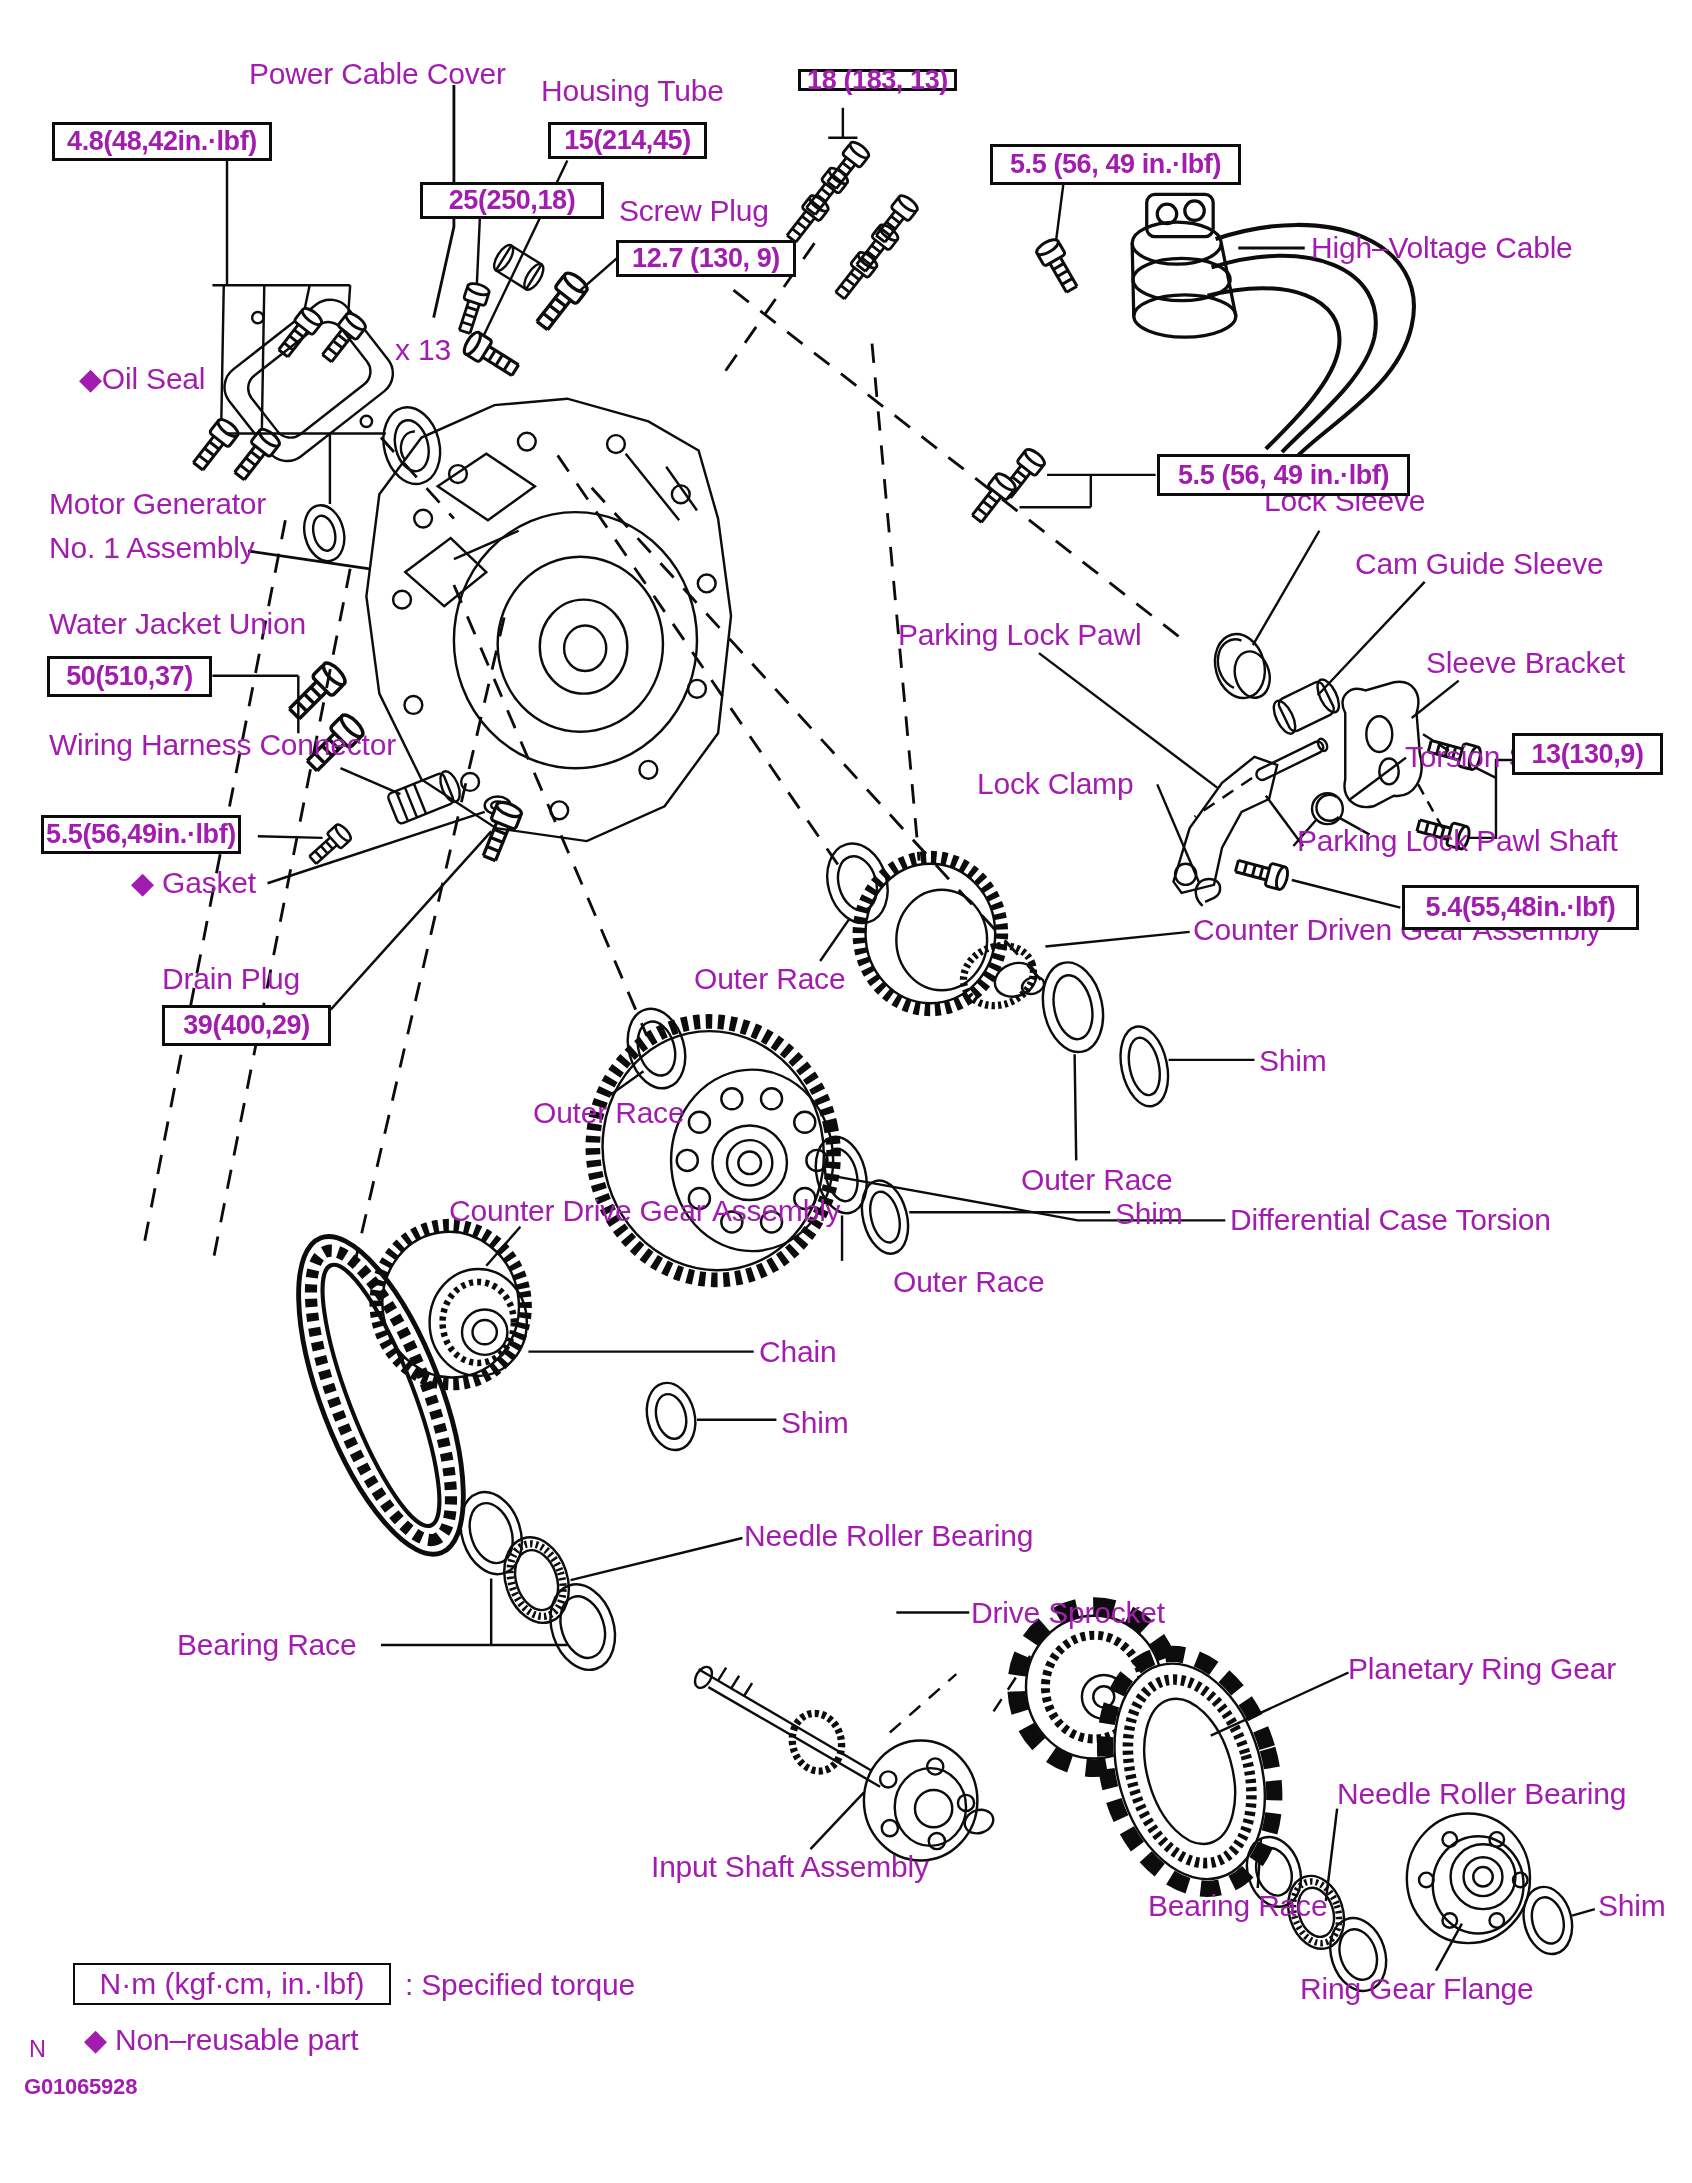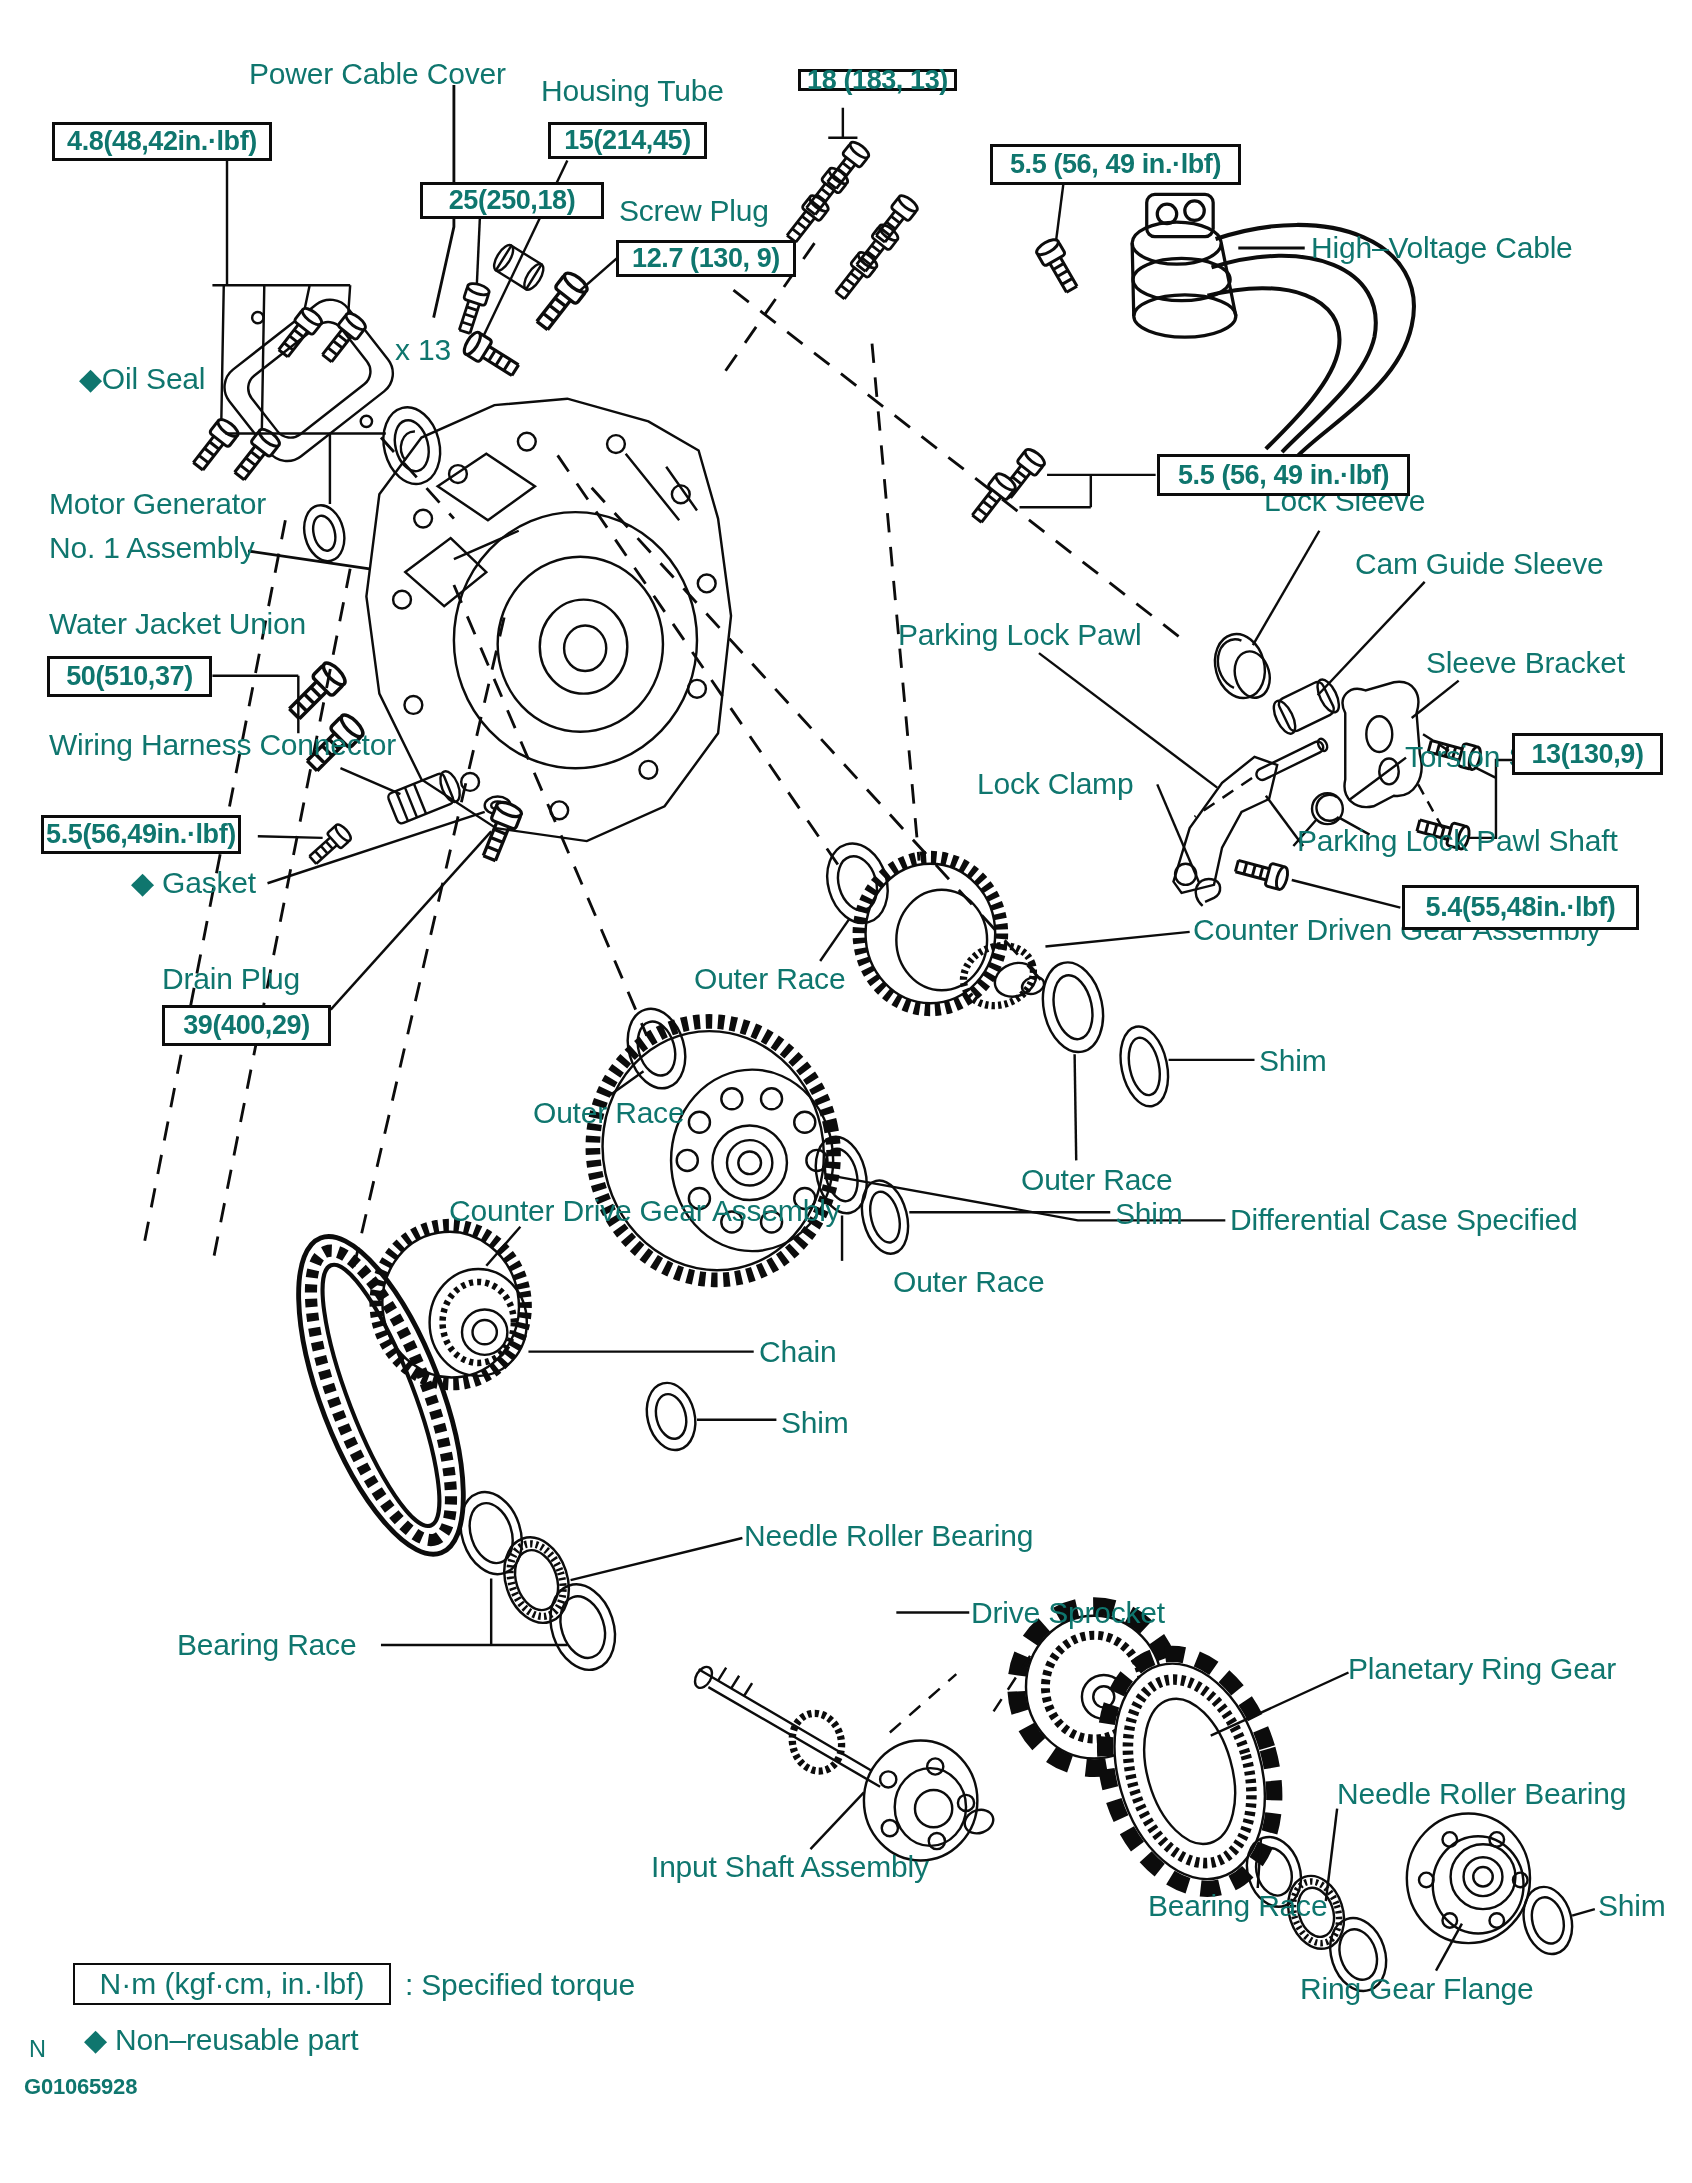--- a/index.html
+++ b/index.html
@@ -1,17 +1,17 @@
 <!DOCTYPE html>
 <html style="font-size:13px"><head>
 <meta charset="utf-8">
 <style>
   html,body{margin:0;padding:0;background:#e8e8e8;}
   .stage{position:relative;width:1693px;height:2183px;background:#ffffff;overflow:hidden;
-         font-family:"Liberation Sans", sans-serif;color:#0f766e;}
+         font-family:"Liberation Sans", sans-serif;color:#a21caf;}
   .stage svg{position:absolute;left:0;top:0;}
   .lbl{position:absolute;font-size:30px;line-height:1.05;white-space:nowrap;letter-spacing:-0.2px;}
   .tbox{position:absolute;border:3.2px solid #0c0c0c;background:#fff;display:flex;align-items:center;
         justify-content:center;font-weight:bold;font-size:27px;white-space:nowrap;box-sizing:border-box;
         letter-spacing:-0.4px;}
   .legendbox{position:absolute;border:2.4px solid #0c0c0c;background:#fff;display:flex;align-items:center;
         justify-content:center;font-size:30px;white-space:nowrap;box-sizing:border-box;}
   .small{font-size:22px;}
   .tiny{font-size:23.5px;}
 </style>
@@ -465,21 +465,21 @@
 <div class="lbl" style="left:1355px;top:548px">Cam Guide Sleeve</div>
 <div class="lbl" style="left:1426px;top:647px">Sleeve Bracket</div>
 <div class="lbl" style="left:1405px;top:741px">Torsion Spring</div>
 <div class="lbl" style="left:898px;top:619px">Parking Lock Pawl</div>
 <div class="lbl" style="left:977px;top:768px">Lock Clamp</div>
 <div class="lbl" style="left:1297px;top:825px">Parking Lock Pawl Shaft</div>
 <div class="lbl" style="left:1193px;top:914px">Counter Driven Gear Assembly</div>
 <div class="lbl" style="left:694px;top:963px">Outer Race</div>
 <div class="lbl" style="left:1259px;top:1045px">Shim</div>
 <div class="lbl" style="left:1021px;top:1164px">Outer Race</div>
-<div class="lbl" style="left:1230px;top:1204px">Differential Case Specified</div>
+<div class="lbl" style="left:1230px;top:1204px">Differential Case Torsion</div>
 <div class="lbl" style="left:533px;top:1097px">Outer Race</div>
 <div class="lbl" style="left:449px;top:1195px">Counter Drive Gear Assembly</div>
 <div class="lbl" style="left:1115px;top:1198px">Shim</div>
 <div class="lbl" style="left:893px;top:1266px">Outer Race</div>
 <div class="lbl" style="left:759px;top:1336px">Chain</div>
 <div class="lbl" style="left:781px;top:1407px">Shim</div>
 <div class="lbl" style="left:744px;top:1520px">Needle Roller Bearing</div>
 <div class="lbl" style="left:177px;top:1629px">Bearing Race</div>
 <div class="lbl" style="left:971px;top:1597px">Drive Sprocket</div>
 <div class="lbl" style="left:1348px;top:1653px">Planetary Ring Gear</div>

